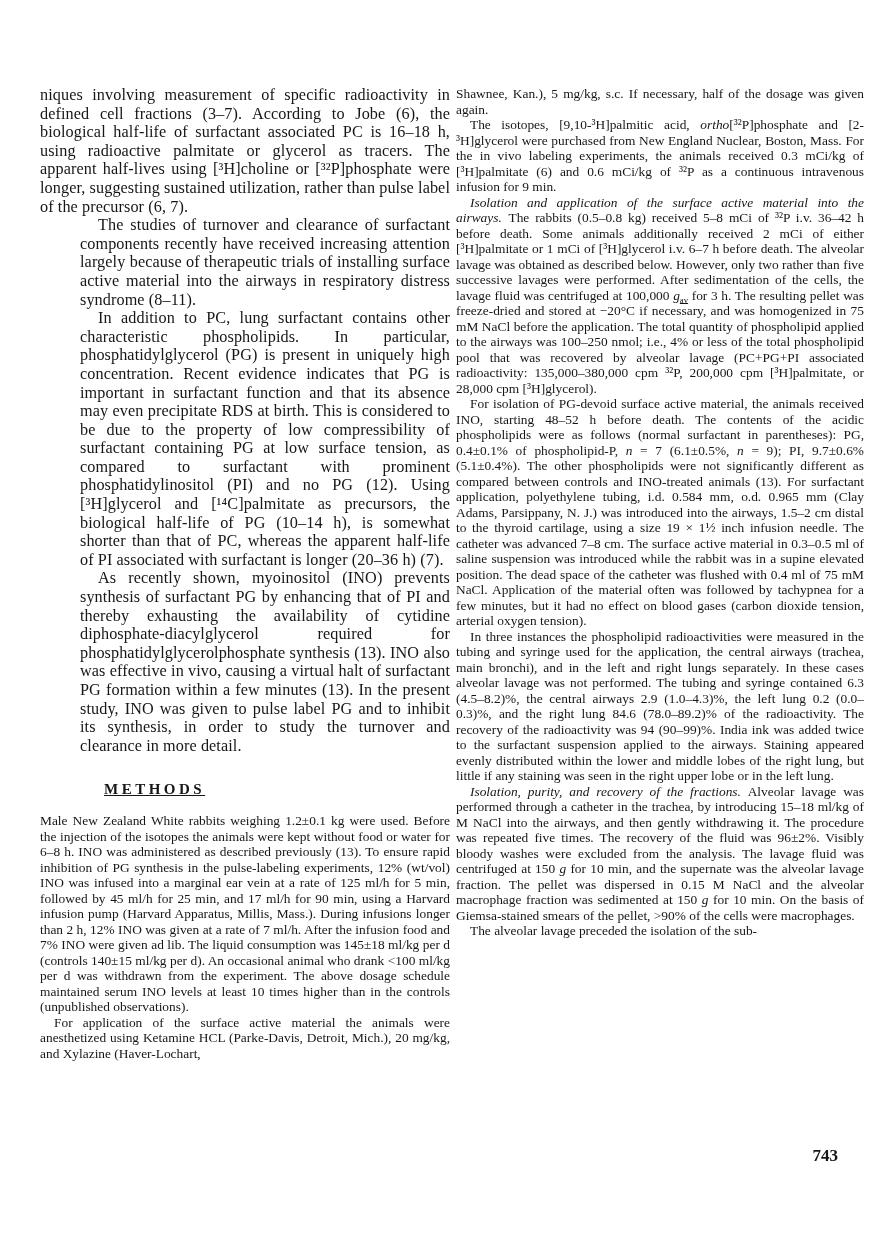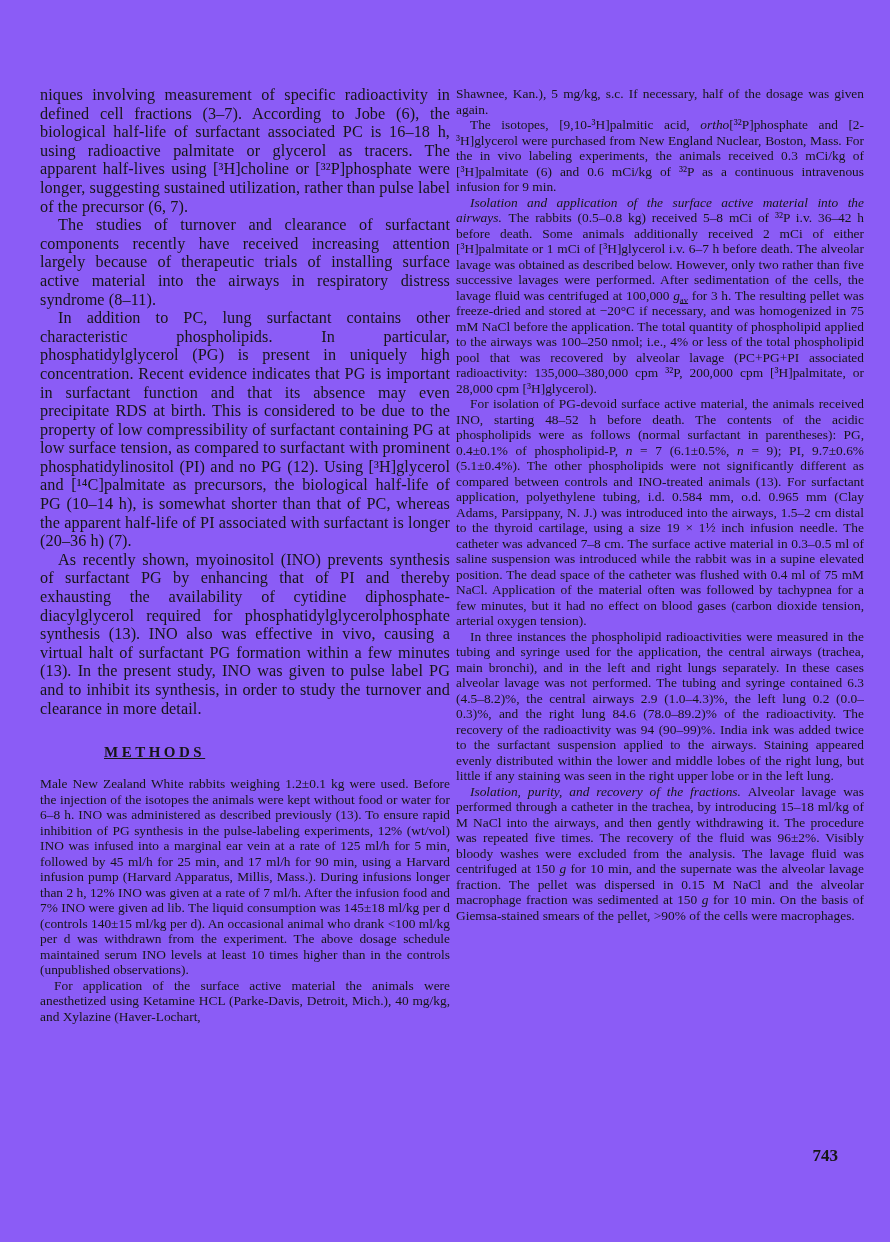--- a/index.html
+++ b/index.html
@@ -4,21 +4,21 @@
 <style>
   html, body {
     margin: 0;
     padding: 0;
     background: #e8e8e8;
   }
   .page {
     position: relative;
     width: 890px;
     height: 1242px;
-    background: #8b5cf6;
+    background: #ffffff;
     color: #161616;
     font-family: "Liberation Serif", "DejaVu Serif", serif;
     overflow: hidden;
   }
   .col {
     position: absolute;
     top: 86px;
     text-align: justify;
     text-justify: inter-word;
   }
@@ -29,21 +29,21 @@
 
   .intro {
     font-size: 16.2px;
     line-height: 18.6px;
     letter-spacing: 0.1px;
   }
   .small {
     font-size: 13.4px;
     line-height: 15.5px;
   }
-  .indent    { text-indent: 18px; }
+  .indent    { text-indent: 18px; margin-left: 40px; }
   .indent-sm { text-indent: 14px; }
 
   .methods-heading {
     display: block;
     margin: 26px 0 15px 64px;
     font-size: 15px;
     font-weight: bold;
     letter-spacing: 3.5px;
     text-align: left;
     text-decoration: underline;
@@ -79,29 +79,30 @@
 
   <div class="col col-left">
     <p class="intro"><span>niques involving measurement of specific radioactivity in defined cell fractions (3–7). According to Jobe (6), the biological half-life of surfactant associated PC is 16–18 h, using radioactive palmitate or glycerol as tracers. The apparent half-lives using [³H]choline or [³²P]phosphate were longer, suggesting sustained utilization, rather than pulse label of the precursor (6, 7).</span></p>
     <p class="intro indent"><span>The studies of turnover and clearance of surfactant components recently have received increasing attention largely because of therapeutic trials of installing surface active material into the airways in respiratory distress syndrome (8–11).</span></p>
     <p class="intro indent"><span>In addition to PC, lung surfactant contains other characteristic phospholipids. In particular, phosphatidylglycerol (PG) is present in uniquely high concentration. Recent evidence indicates that PG is important in surfactant function and that its absence may even precipitate RDS at birth. This is considered to be due to the property of low compressibility of surfactant containing PG at low surface tension, as compared to surfactant with prominent phosphatidylinositol (PI) and no PG (12). Using [³H]glycerol and [¹⁴C]palmitate as precursors, the biological half-life of PG (10–14 h), is somewhat shorter than that of PC, whereas the apparent half-life of PI associated with surfactant is longer (20–36 h) (7).</span></p>
     <p class="intro indent"><span>As recently shown, myoinositol (INO) prevents synthesis of surfactant PG by enhancing that of PI and thereby exhausting the availability of cytidine diphosphate-diacylglycerol required for phosphatidylglycerolphosphate synthesis (13). INO also was effective in vivo, causing a virtual halt of surfactant PG formation within a few minutes (13). In the present study, INO was given to pulse label PG and to inhibit its synthesis, in order to study the turnover and clearance in more detail.</span></p>
 
     <h2 class="methods-heading">METHODS</h2>
 
     <p class="small"><span>Male New Zealand White rabbits weighing 1.2±0.1 kg were used. Before the injection of the isotopes the animals were kept without food or water for 6–8 h. INO was administered as described previously (13). To ensure rapid inhibition of PG synthesis in the pulse-labeling experiments, 12% (wt/vol) INO was infused into a marginal ear vein at a rate of 125 ml/h for 5 min, followed by 45 ml/h for 25 min, and 17 ml/h for 90 min, using a Harvard infusion pump (Harvard Apparatus, Millis, Mass.). During infusions longer than 2 h, 12% INO was given at a rate of 7 ml/h. After the infusion food and 7% INO were given ad lib. The liquid consumption was 145±18 ml/kg per d (controls 140±15 ml/kg per d). An occasional animal who drank &lt;100 ml/kg per d was withdrawn from the experiment. The above dosage schedule maintained serum INO levels at least 10 times higher than in the controls (unpublished observations).</span></p>
-    <p class="small indent-sm"><span>For application of the surface active material the animals were anesthetized using Ketamine HCL (Parke-Davis, Detroit, Mich.), 40 mg/kg, and Xylazine (Haver-Lochart,</span></p>
+    <p class="small indent-sm"><span>For application of the surface active material the animals were anesthetized using Ketamine HCL (Parke-Davis, Detroit, Mich.), 20 mg/kg, and Xylazine (Haver-Lochart,</span></p>
   </div>
 
   <div class="col col-right">
     <p class="small"><span>Shawnee, Kan.), 5 mg/kg, s.c. If necessary, half of the dosage was given again.</span></p>
     <p class="small indent-sm"><span>The isotopes, [9,10-³H]palmitic acid, </span><span class="run-em">ortho</span><span>[³²P]phosphate and [2-³H]glycerol were purchased from New England Nuclear, Boston, Mass. For the in vivo labeling experiments, the animals received 0.3 mCi/kg of [³H]palmitate (6) and 0.6 mCi/kg of ³²P as a continuous intravenous infusion for 9 min.</span></p>
     <p class="small indent-sm"><span class="run-em">Isolation and application of the surface active material into the airways.</span><span> The rabbits (0.5–0.8 kg) received 5–8 mCi of ³²P i.v. 36–42 h before death. Some animals additionally received 2 mCi of either [³H]palmitate or 1 mCi of [³H]glycerol i.v. 6–7 h before death. The alveolar lavage was obtained as described below. However, only two rather than five successive lavages were performed. After sedimentation of the cells, the lavage fluid was centrifuged at 100,000 </span><span class="run-em">g</span><span class="run-sub">av</span><span> for 3 h. The resulting pellet was freeze-dried and stored at −20°C if necessary, and was homogenized in 75 mM NaCl before the application. The total quantity of phospholipid applied to the airways was 100–250 nmol; i.e., 4% or less of the total phospholipid pool that was recovered by alveolar lavage (PC+PG+PI associated radioactivity: 135,000–380,000 cpm ³²P, 200,000 cpm [³H]palmitate, or 28,000 cpm [³H]glycerol).</span></p>
     <p class="small indent-sm"><span>For isolation of PG-devoid surface active material, the animals received INO, starting 48–52 h before death. The contents of the acidic phospholipids were as follows (normal surfactant in parentheses): PG, 0.4±0.1% of phospholipid-P, </span><span class="run-em">n</span><span> = 7 (6.1±0.5%, </span><span class="run-em">n</span><span> = 9); PI, 9.7±0.6% (5.1±0.4%). The other phospholipids were not significantly different as compared between controls and INO-treated animals (13). For surfactant application, polyethylene tubing, i.d. 0.584 mm, o.d. 0.965 mm (Clay Adams, Parsippany, N. J.) was introduced into the airways, 1.5–2 cm distal to the thyroid cartilage, using a size 19 × 1½ inch infusion needle. The catheter was advanced 7–8 cm. The surface active material in 0.3–0.5 ml of saline suspension was introduced while the rabbit was in a supine elevated position. The dead space of the catheter was flushed with 0.4 ml of 75 mM NaCl. Application of the material often was followed by tachypnea for a few minutes, but it had no effect on blood gases (carbon dioxide tension, arterial oxygen tension).</span></p>
     <p class="small indent-sm"><span>In three instances the phospholipid radioactivities were measured in the tubing and syringe used for the application, the central airways (trachea, main bronchi), and in the left and right lungs separately. In these cases alveolar lavage was not performed. The tubing and syringe contained 6.3 (4.5–8.2)%, the central airways 2.9 (1.0–4.3)%, the left lung 0.2 (0.0–0.3)%, and the right lung 84.6 (78.0–89.2)% of the radioactivity. The recovery of the radioactivity was 94 (90–99)%. India ink was added twice to the surfactant suspension applied to the airways. Staining appeared evenly distributed within the lower and middle lobes of the right lung, but little if any staining was seen in the right upper lobe or in the left lung.</span></p>
     <p class="small indent-sm"><span class="run-em">Isolation, purity, and recovery of the fractions.</span><span> Alveolar lavage was performed through a catheter in the trachea, by introducing 15–18 ml/kg of M NaCl into the airways, and then gently withdrawing it. The procedure was repeated five times. The recovery of the fluid was 96±2%. Visibly bloody washes were excluded from the analysis. The lavage fluid was centrifuged at 150 </span><span class="run-em">g</span><span> for 10 min, and the supernate was the alveolar lavage fraction. The pellet was dispersed in 0.15 M NaCl and the alveolar macrophage fraction was sedimented at 150 </span><span class="run-em">g</span><span> for 10 min. On the basis of Giemsa-stained smears of the pellet, &gt;90% of the cells were macrophages.</span></p>
+    <p class="small indent-sm"><span>The alveolar lavage preceded the isolation of the sub-</span></p>
   </div>
 
   <div class="footer">
     <span class="page-number">743</span>
   </div>
 
 </div>
 
 </body></html>

